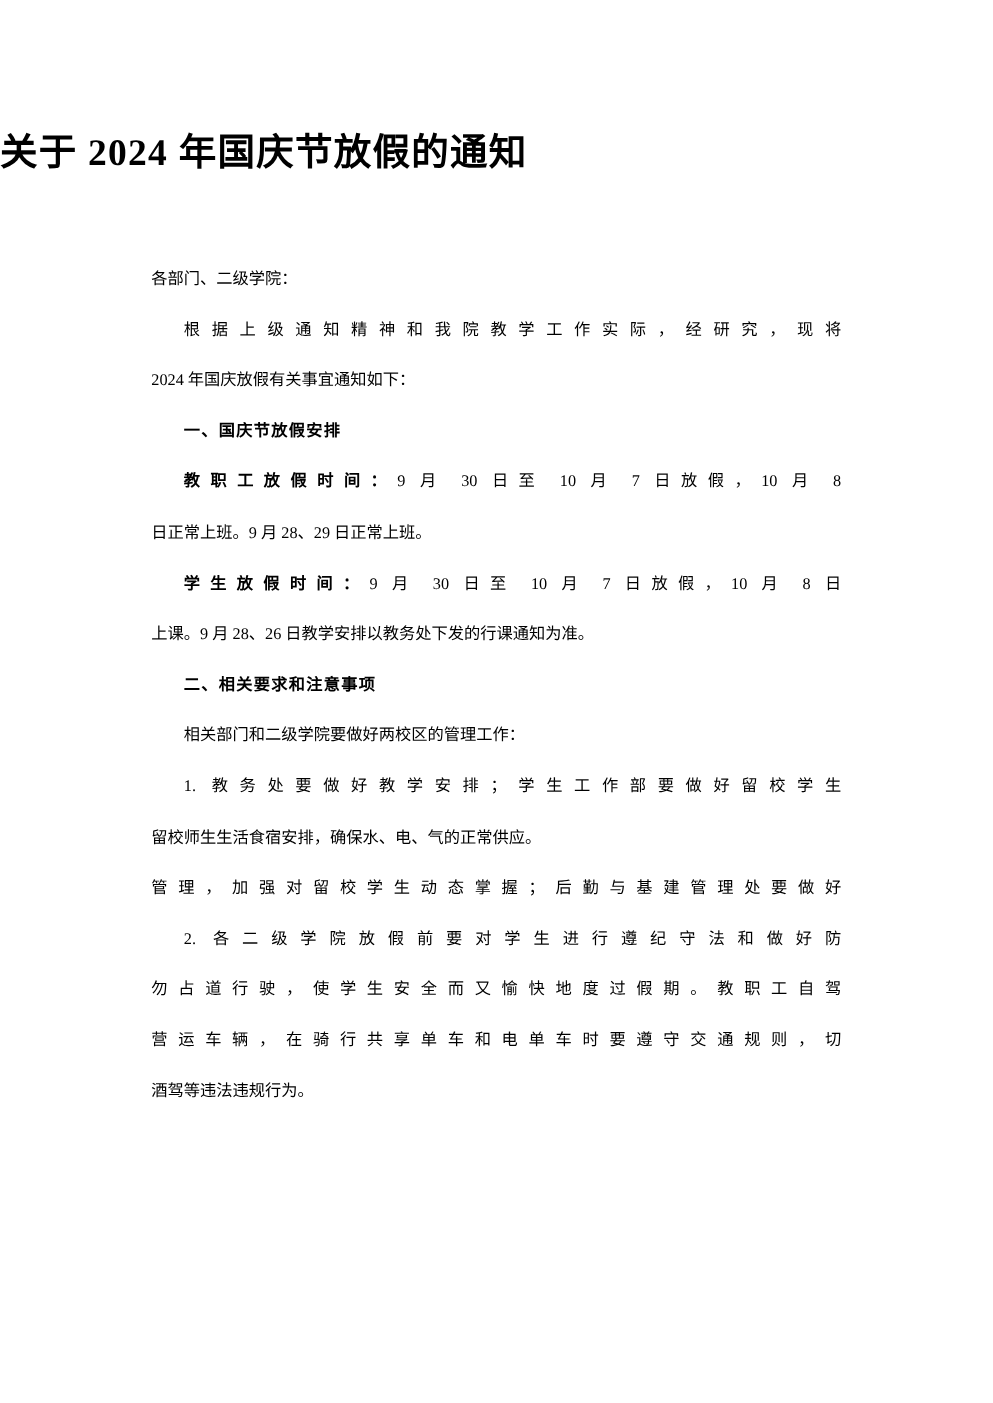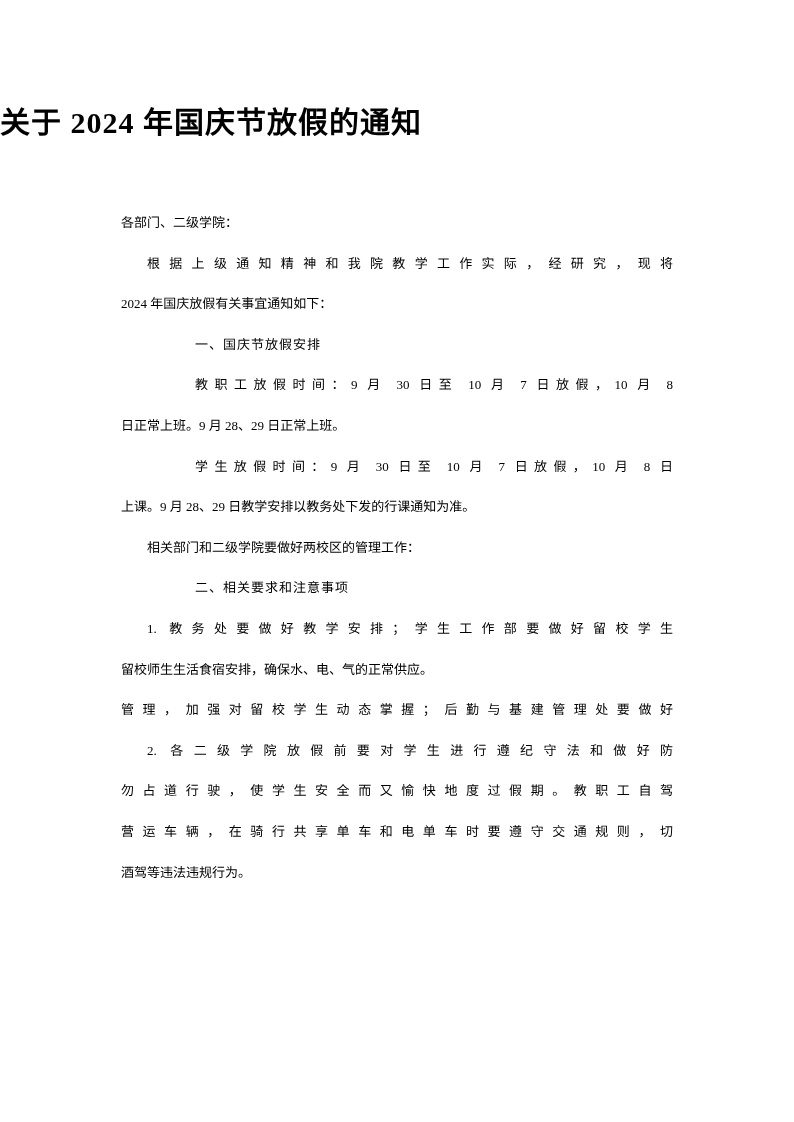--- a/index.html
+++ b/index.html
@@ -53,40 +53,39 @@
   }
   .line.indent {
     text-indent: 2em;
   }
   .line.heading {
     font-family: "Liberation Sans", sans-serif;
     font-weight: 700;
     letter-spacing: 1px;
   }
   .run-bold {
-    font-weight: 400;
-    margin-left: 48px;
+    font-weight: 700;
   }
 </style>
 </head>
 <body>
 
 <div class="page">
   <div class="doc-title">关于 2024 年国庆节放假的通知</div>
   <div class="doc-body">
       <div class="line last"><span class="run">各部门、二级学院：</span></div>
       <div class="line indent full"><span class="run">根据上级通知精神和我院教学工作实际，经研究，现将</span></div>
       <div class="line last"><span class="run">2024 年国庆放假有关事宜通知如下：</span></div>
       <div class="line heading indent last"><span class="run-bold">一、国庆节放假安排</span></div>
       <div class="line indent full"><span class="run-bold">教职工放假时间：</span><span class="run">9 月 30 日至 10 月 7 日放假，10 月 8</span></div>
       <div class="line last"><span class="run">日正常上班。9 月 28、29 日正常上班。</span></div>
       <div class="line indent full"><span class="run-bold">学生放假时间：</span><span class="run">9 月 30 日至 10 月 7 日放假，10 月 8 日</span></div>
-      <div class="line last"><span class="run">上课。9 月 28、29 日教学安排以教务处下发的行课通知为准。</span></div>
+      <div class="line last"><span class="run">上课。9 月 28、26 日教学安排以教务处下发的行课通知为准。</span></div>
+      <div class="line heading indent last"><span class="run-bold">二、相关要求和注意事项</span></div>
       <div class="line indent last"><span class="run">相关部门和二级学院要做好两校区的管理工作：</span></div>
-      <div class="line heading indent last"><span class="run-bold">二、相关要求和注意事项</span></div>
       <div class="line indent full"><span class="run">1. 教务处要做好教学安排；学生工作部要做好留校学生</span></div>
       <div class="line last"><span class="run">留校师生生活食宿安排，确保水、电、气的正常供应。</span></div>
       <div class="line full"><span class="run">管理，加强对留校学生动态掌握；后勤与基建管理处要做好</span></div>
       <div class="line indent full"><span class="run">2. 各二级学院放假前要对学生进行遵纪守法和做好防</span></div>
       <div class="line full"><span class="run">勿占道行驶，使学生安全而又愉快地度过假期。教职工自驾</span></div>
       <div class="line full"><span class="run">营运车辆，在骑行共享单车和电单车时要遵守交通规则，切</span></div>
       <div class="line last"><span class="run">酒驾等违法违规行为。</span></div>
     </div>
 </div>
 

